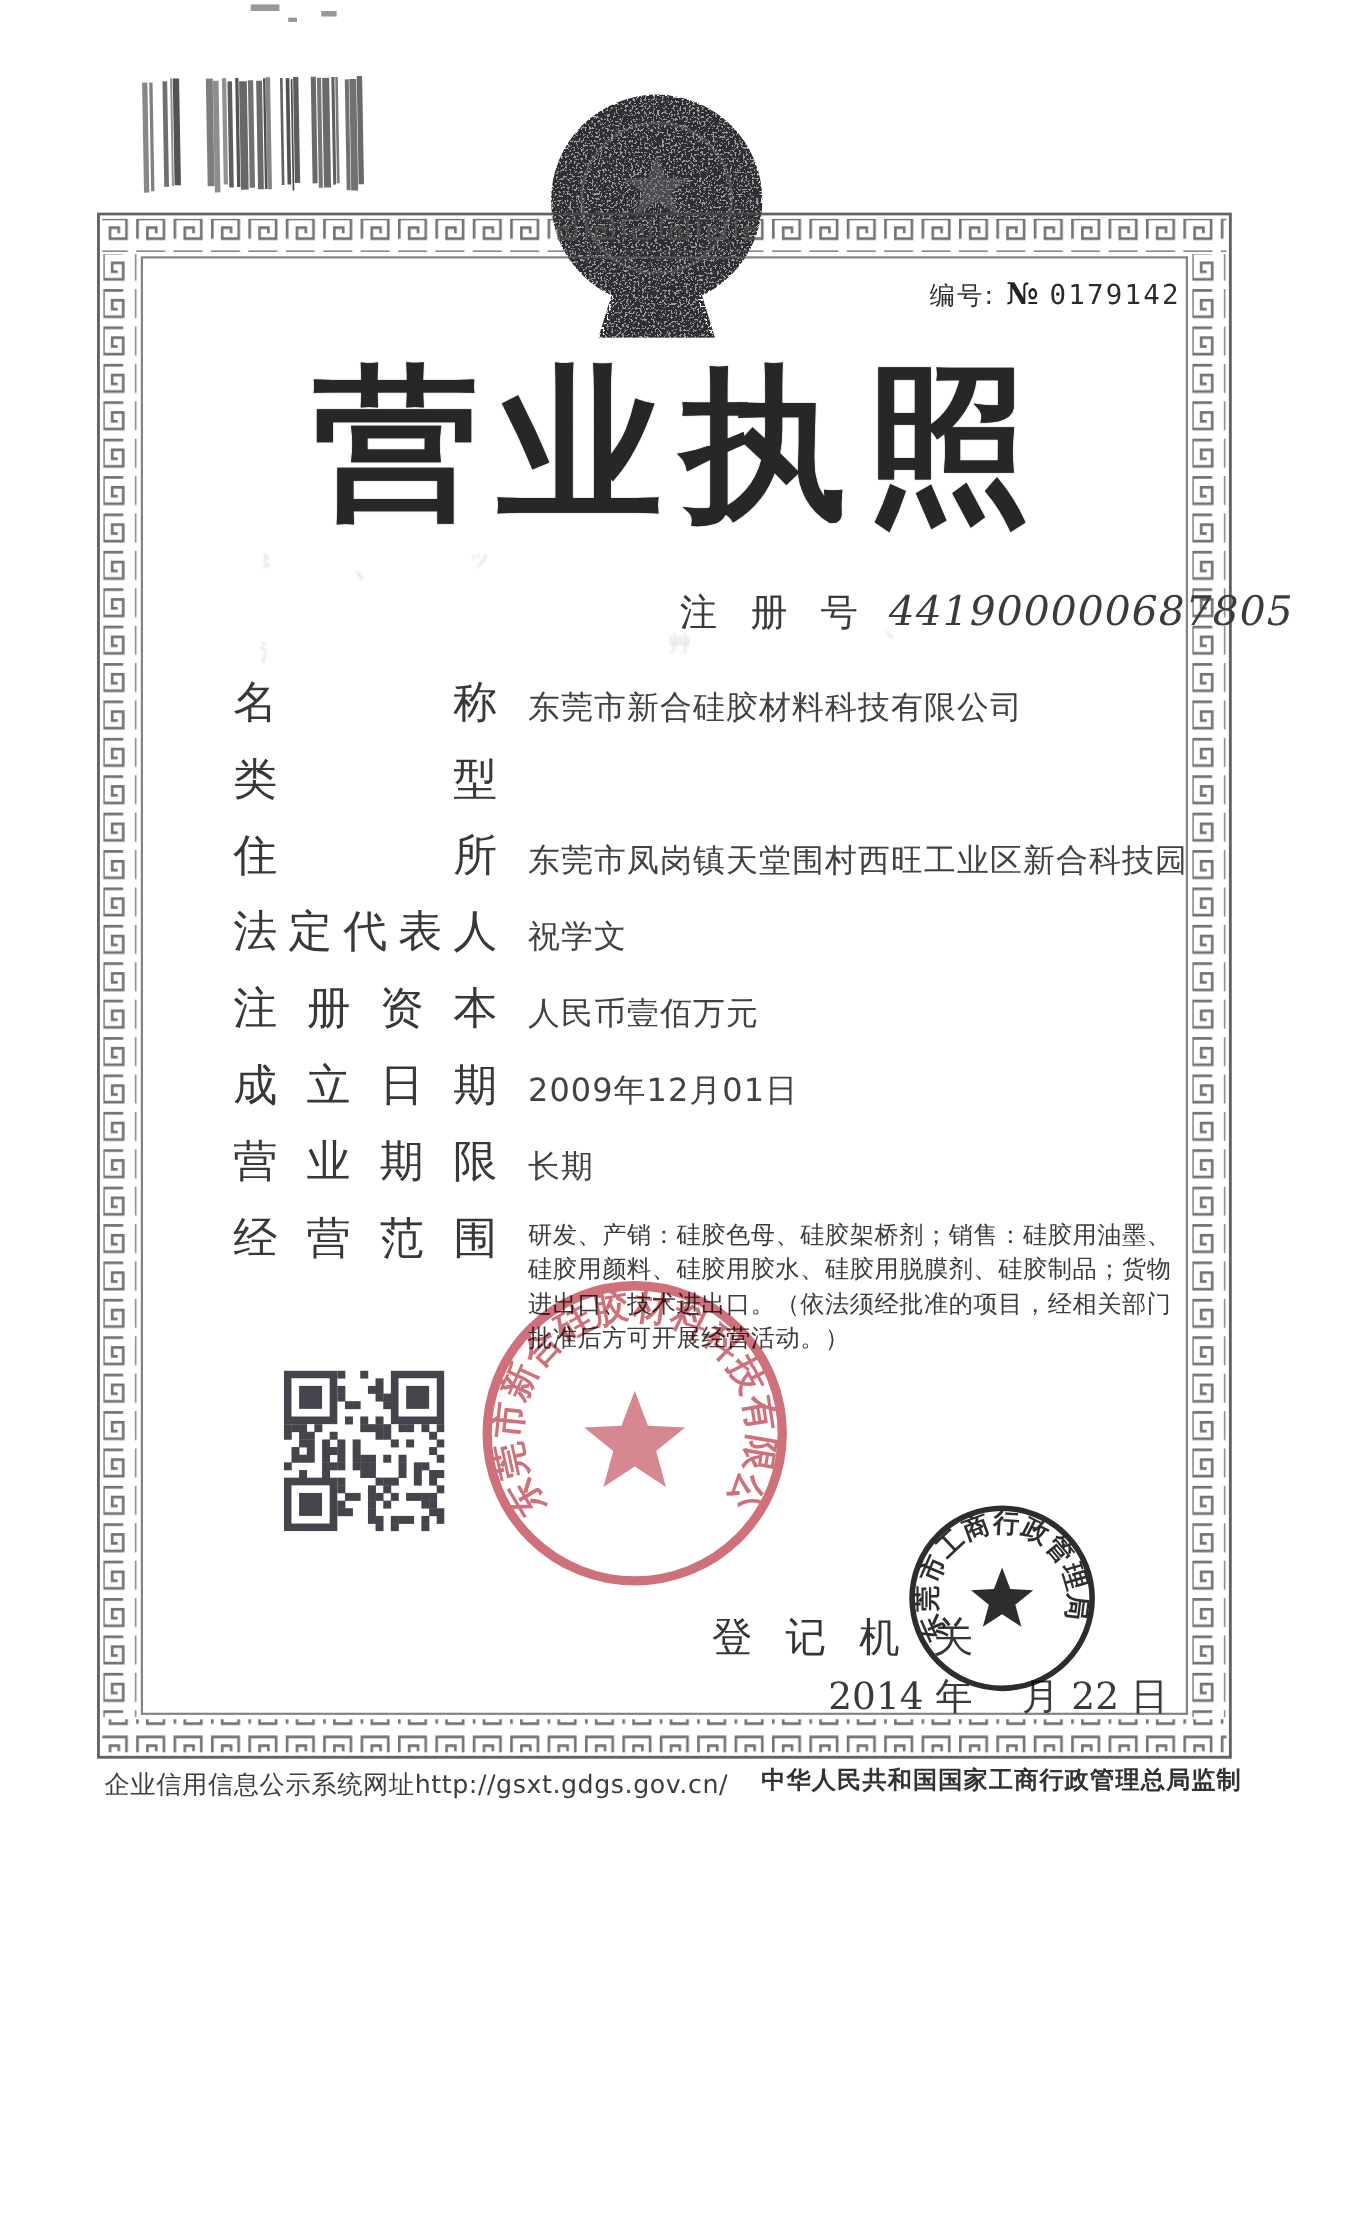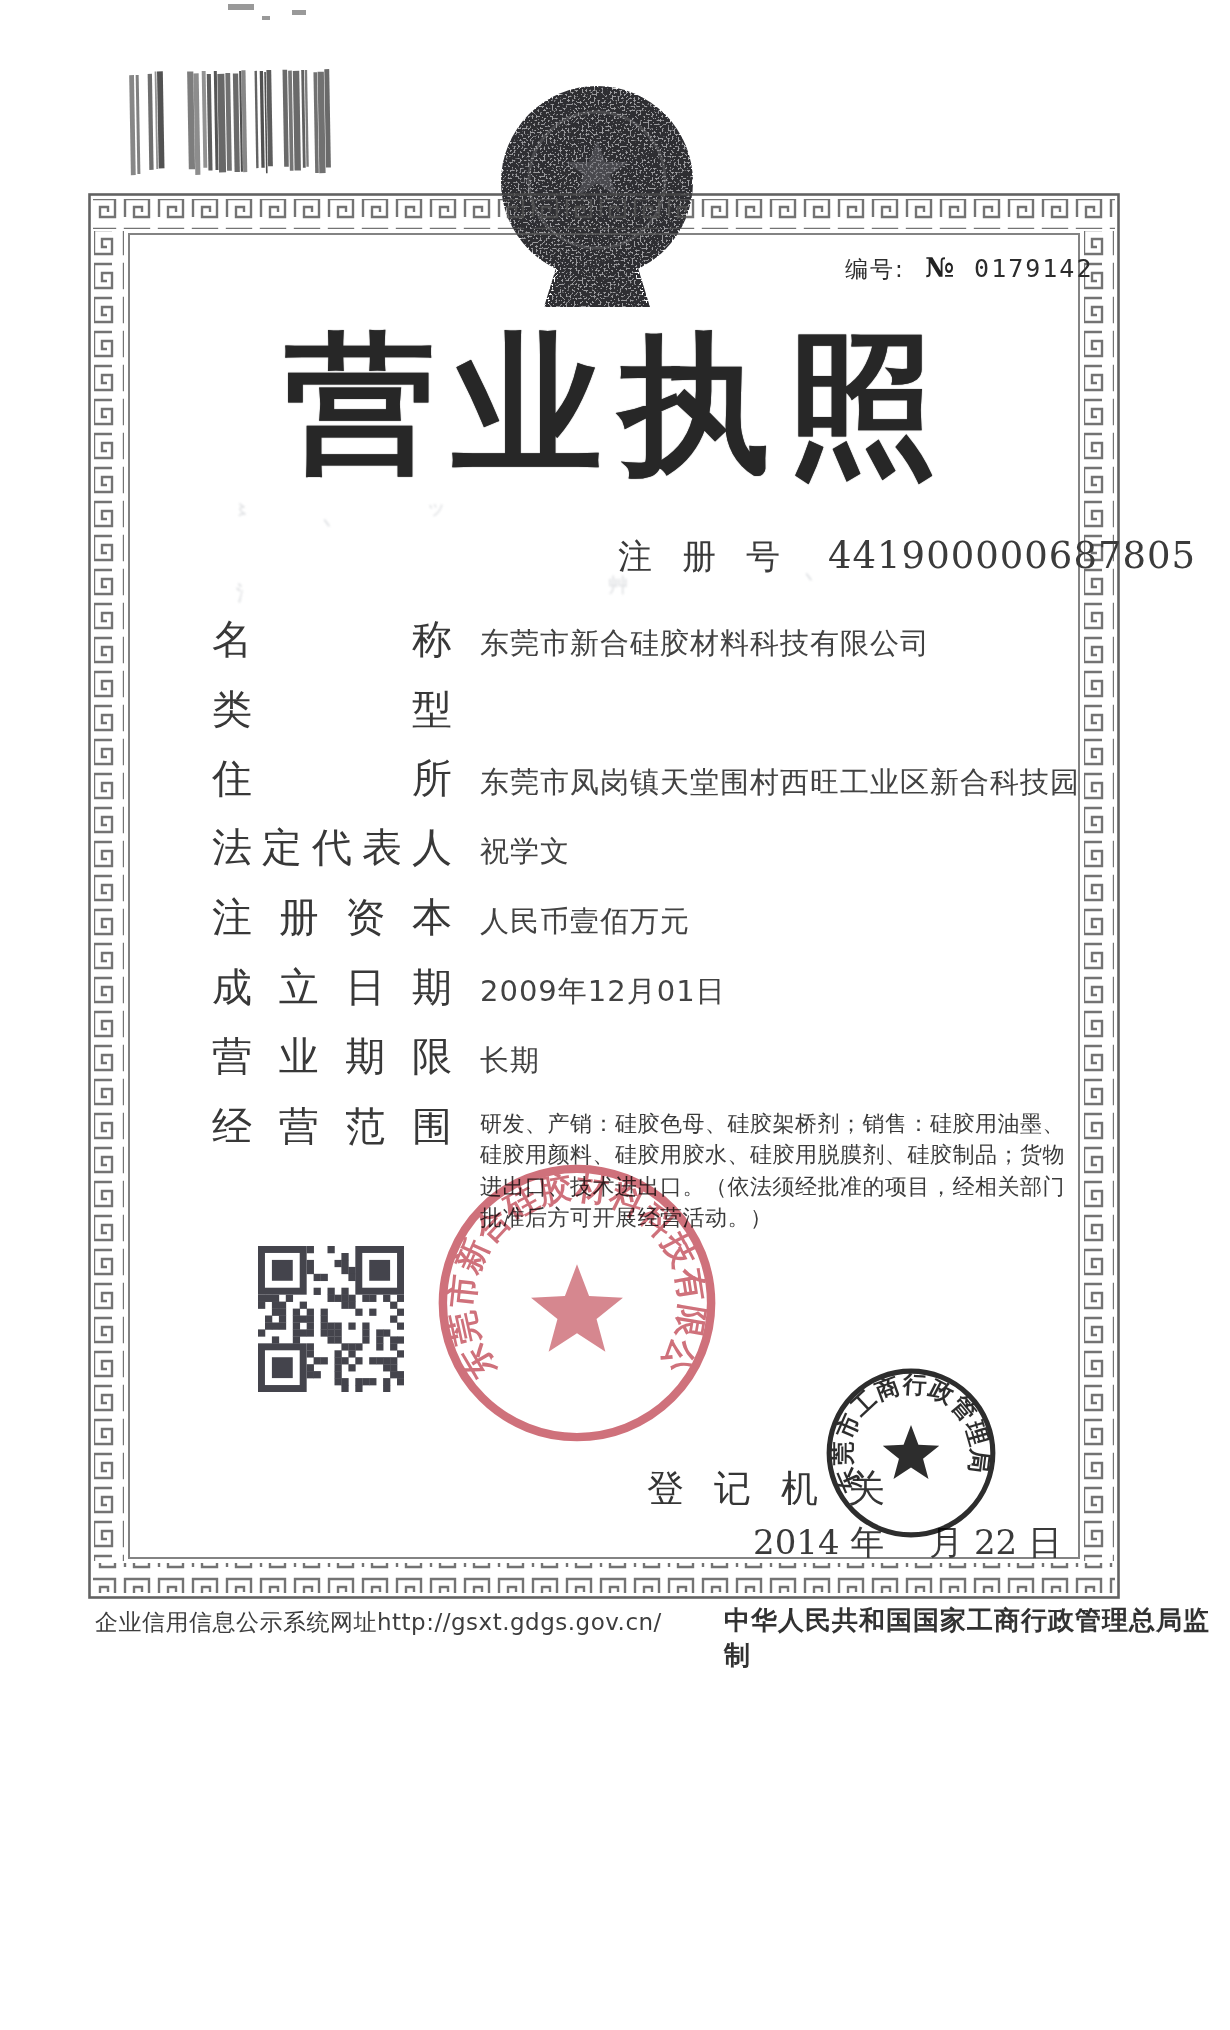--- a/index.html
+++ b/index.html
@@ -14,36 +14,36 @@
   
   .frame{left:88px;top:193px;}
 
   
   .barcode{left:128px;top:68px;transform:rotate(-1deg);opacity:.88;}
 
   
   .emblem{left:498px;top:82px;}
 
   
-  .serial{left:845px;top:252px;display:flex;align-items:baseline;gap:20px;white-space:nowrap;}
+  .serial{left:845px;top:252px;display:flex;align-items:baseline;gap:10px;white-space:nowrap;}
   .serial .s-label{font-size:23px;color:#2f2f2f;letter-spacing:2px;}
   .serial .s-no{font-size:27px;font-weight:bold;font-family:"DejaVu Serif","Liberation Serif",serif;color:#222;}
   .serial .s-num{font-size:25px;font-family:"DejaVu Sans Mono","Liberation Mono",monospace;color:#2c2c2c;letter-spacing:2px;}
 
   
   .title{left:285px;top:322px;width:652px;display:flex;justify-content:space-between;}
   .title span{font-size:150px;line-height:1.1;font-weight:800;color:#272727;
     font-family:"DejaVu Sans","Liberation Sans",sans-serif;
     text-shadow:0 0 1px #3a3a3a;}
 
   
   .regline{left:618px;top:534px;display:flex;align-items:baseline;white-space:nowrap;}
   .regline .reg-label{width:162px;display:flex;justify-content:space-between;font-size:34px;color:#3a3a3a;}
-  .regline .reg-num{margin-left:48px;font-size:37px;letter-spacing:1px;color:#3b3b3b;
-    font-family:"DejaVu Serif","Liberation Serif",serif;}
+  .regline .reg-num{margin-left:28px;font-size:37px;letter-spacing:1px;color:#3b3b3b;
+    font-family:"DejaVu Serif","Liberation Serif",serif;font-style:italic;}
 
   
   .fields{left:212px;top:616px;width:868px;}
   .field-row{display:flex;align-items:flex-start;margin-bottom:23px;min-height:45px;}
   .field-label{width:240px;flex:0 0 240px;display:flex;justify-content:space-between;
     font-size:40px;line-height:46px;color:#383838;}
   .field-value{margin-left:28px;padding-top:9px;font-size:29px;line-height:1.3;color:#424242;letter-spacing:1px;}
   .field-value.small{font-size:22px;line-height:1.42;letter-spacing:.5px;width:596px;padding-top:5px;color:#3b3b3b;font-weight:400;}
 
   
@@ -54,21 +54,21 @@
   .authority-seal{left:818px;top:1360px;opacity:.9;mix-blend-mode:multiply;filter:blur(.3px);}
 
   
   .registrar{left:647px;top:1464px;width:238px;display:flex;justify-content:space-between;
     font-size:37px;color:#353535;}
   .dateline{left:753px;top:1520px;font-size:34px;color:#3a3a3a;white-space:pre;
     font-family:"DejaVu Serif","Liberation Serif",serif;}
 
   
   .footer-left{left:95px;top:1607px;font-size:23px;color:#3d3d3d;letter-spacing:.5px;}
-  .footer-right{left:724px;top:1603px;font-size:26px;font-weight:600;color:#323232;letter-spacing:1px;}
+  .footer-right{left:692px;top:1603px;font-size:22px;font-weight:600;color:#323232;letter-spacing:1px;}
 
   
   .smudge{position:absolute;color:#9aa0a8;opacity:.35;font-size:20px;filter:blur(1px);user-select:none;}
   .tickmark{position:absolute;background:#555;opacity:.6;}
 </style>
 </head>
 <body>
 
 <div class="tickmark" style="left:228px;top:4px;width:26px;height:6px;"></div>
 <div class="tickmark" style="left:292px;top:10px;width:14px;height:5px;"></div>

